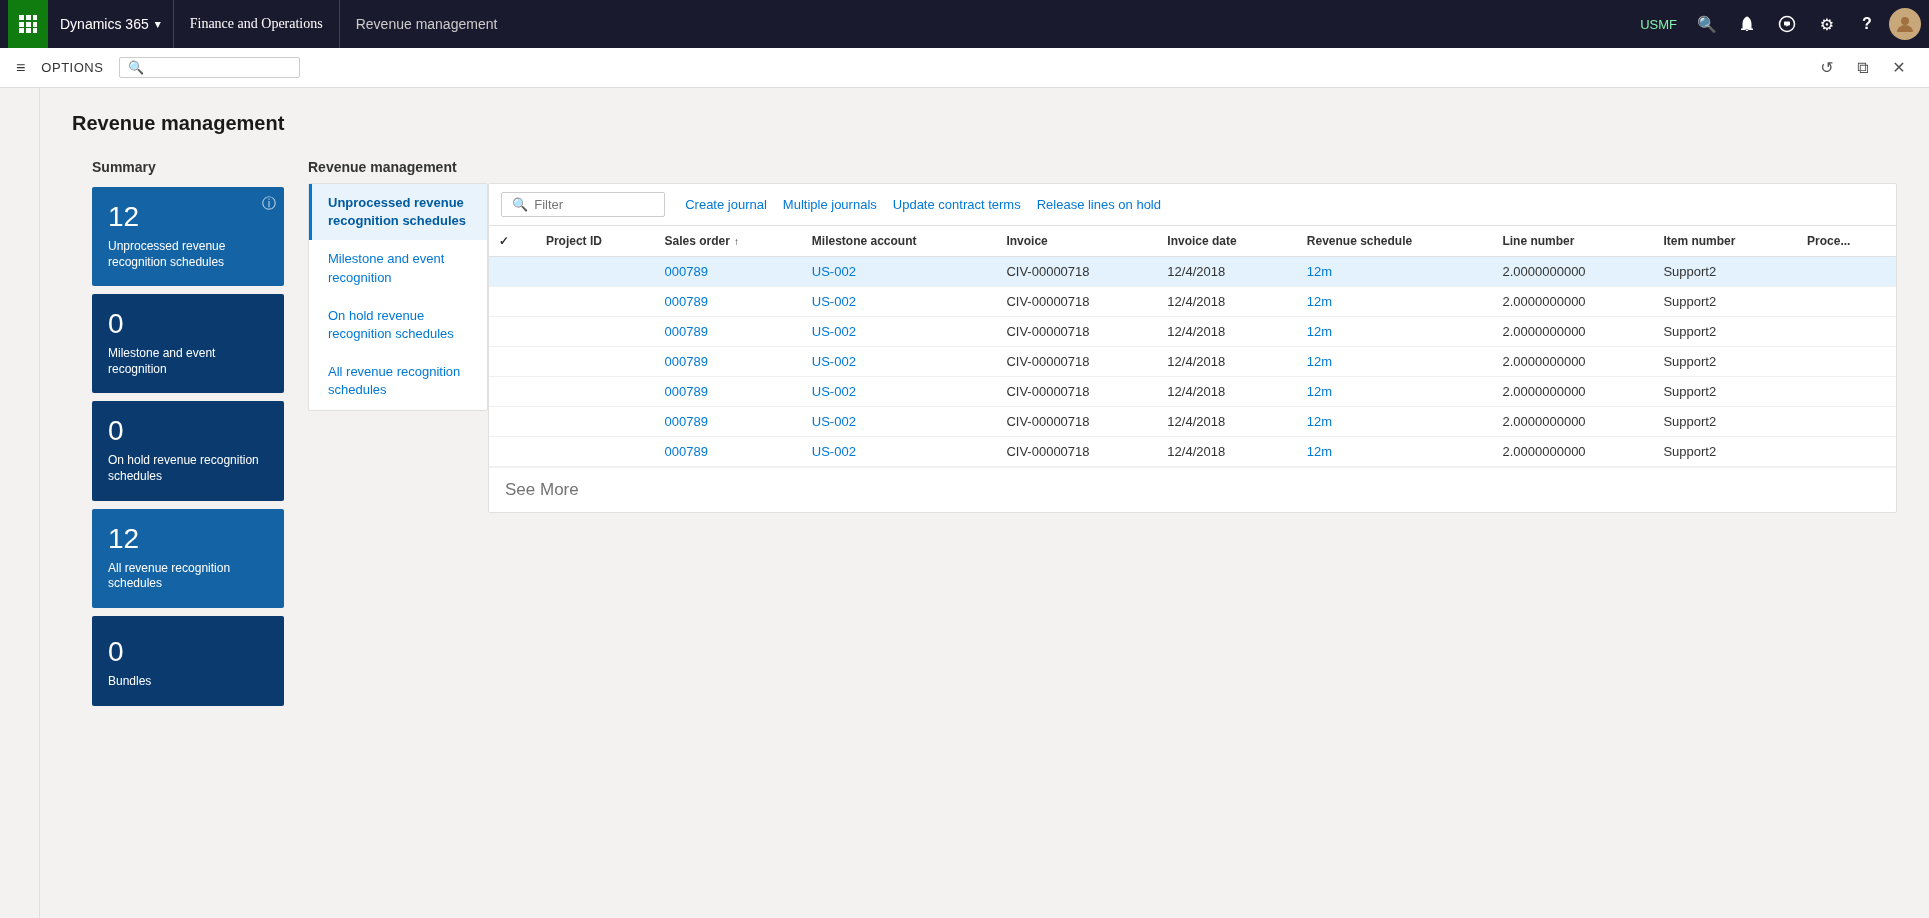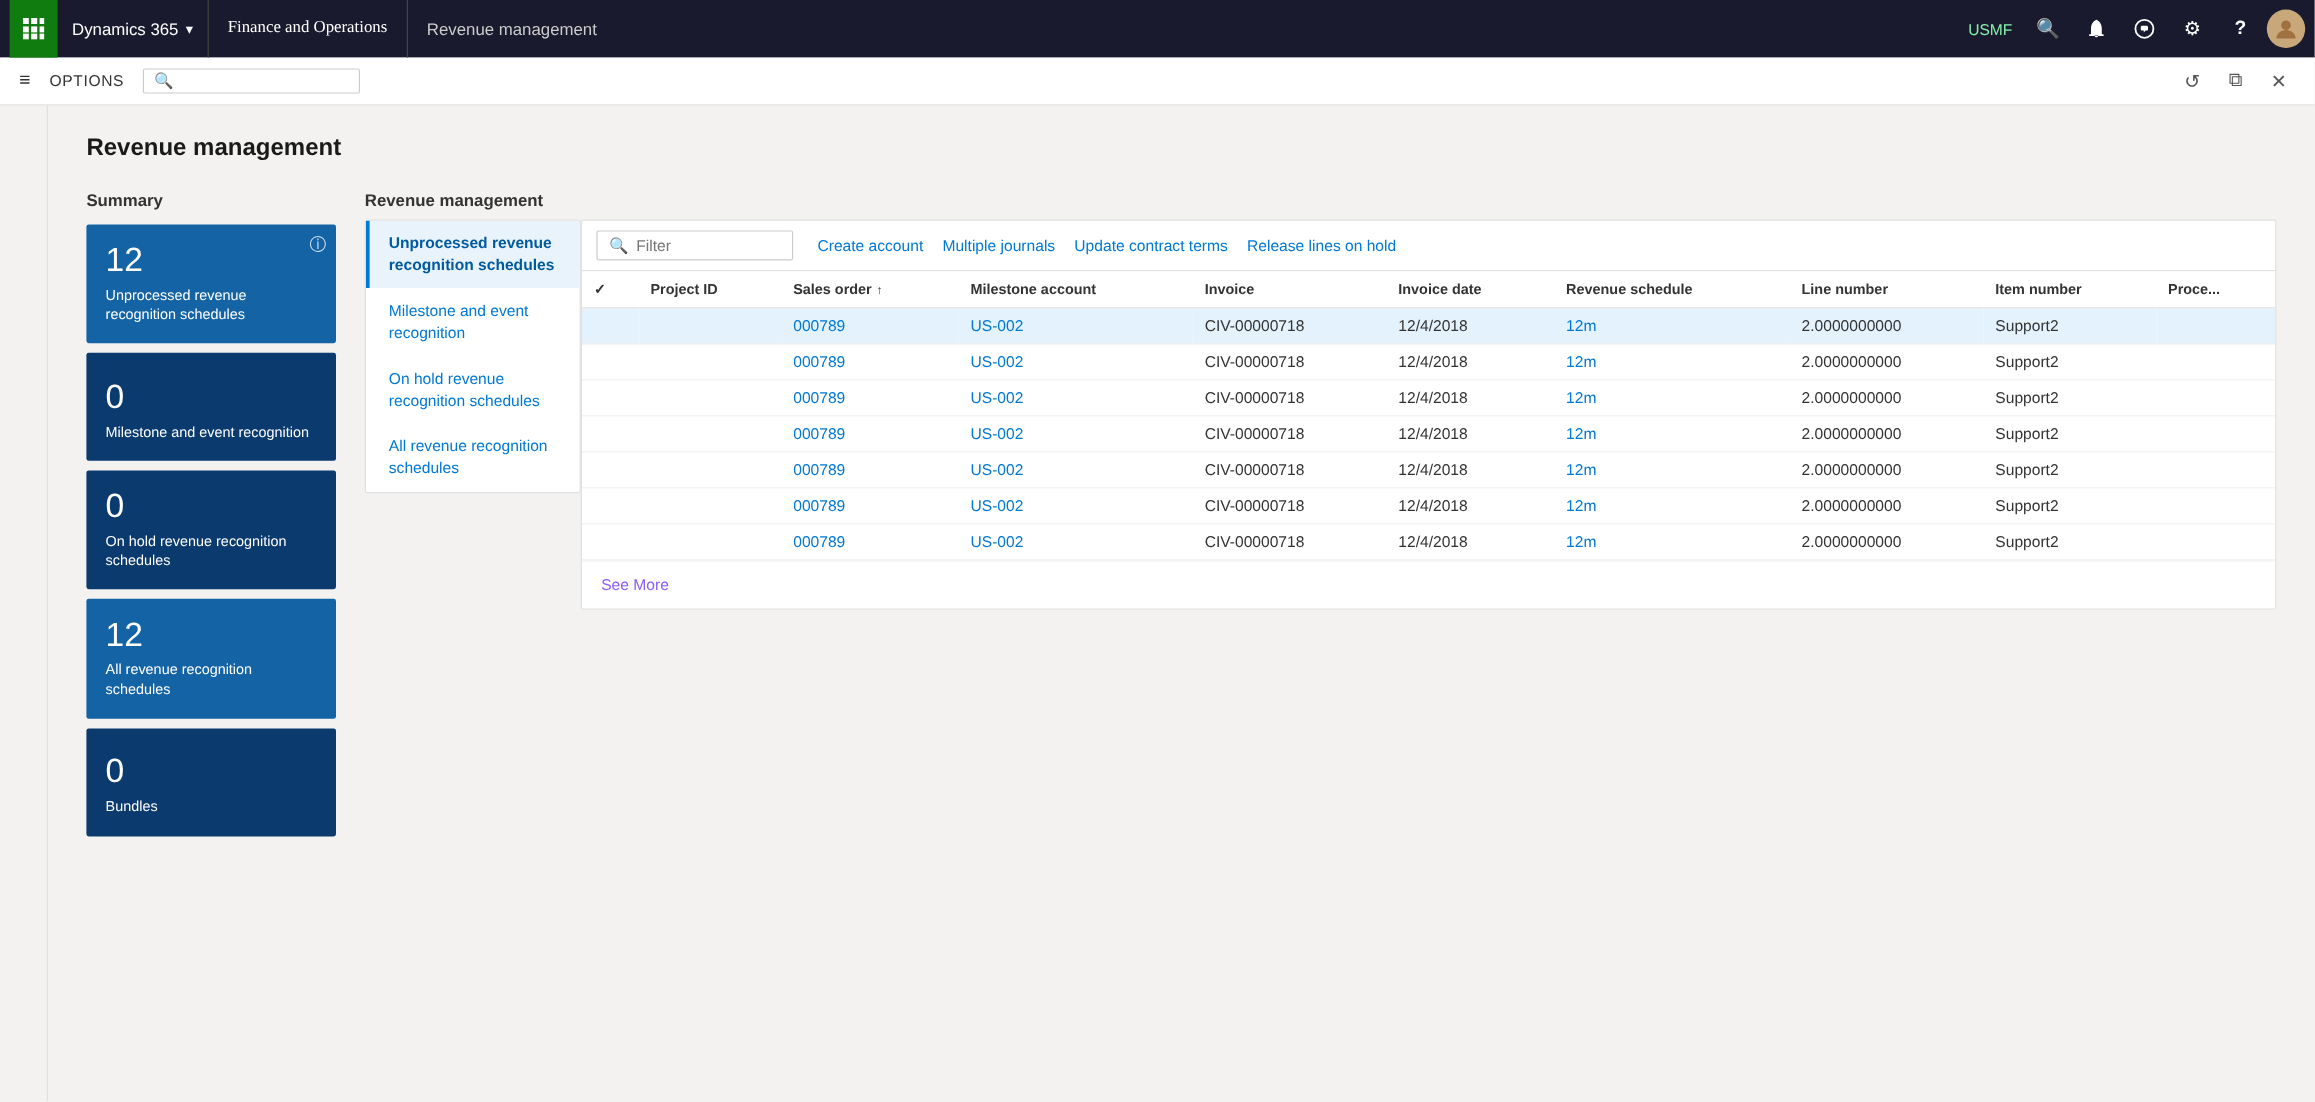--- a/index.html
+++ b/index.html
@@ -98,21 +98,21 @@
     .page-heading {
       font-size: 20px; font-weight: 600; color: #1a1a1a; margin-bottom: 24px;
     }
 
     .two-col {
       display: flex; gap: 24px; align-items: flex-start;
     }
 
     
     .summary-col {
-      width: 208px; flex-shrink: 0;
+      width: 192px; flex-shrink: 0; margin-left: 20px;
     }
     .summary-title {
       font-size: 14px; font-weight: 600; color: #333; margin-bottom: 12px;
     }
     .summary-card {
       border-radius: 2px; padding: 16px; margin-bottom: 8px;
       cursor: pointer; color: #fff; position: relative; min-height: 90px;
       display: flex; flex-direction: column; justify-content: flex-end;
     }
     .summary-card.blue { background: #1464a5; }
@@ -178,21 +178,21 @@
       text-align: left; white-space: nowrap; font-size: 12px;
     }
     .data-table td {
       padding: 7px 10px; border-bottom: 1px solid #f0f0f0;
       color: #333; font-size: 13px; white-space: nowrap;
     }
     .data-table tr.selected td { background: #e3f2fd; }
     .data-table .link-cell { color: #0078d4; cursor: pointer; }
     .sort-icon { font-size: 10px; margin-left: 4px; }
     .see-more {
-      padding: 12px 16px; color: #8b5cf6; font-size: 13px;
+      padding: 12px 16px; color: #737373; font-size: 17px;
       cursor: pointer; border-top: 1px solid #f0f0f0;
     }
 
     .right-panel {
       flex: 1; display: flex; flex-direction: column; gap: 0;
     }
   </style>
 </head>
 <body>
 
@@ -309,21 +309,21 @@
               <div class="nav-item">All revenue recognition schedules</div>
             </div>
 
           <div class="data-panel">
             <div class="data-toolbar">
               <div class="filter-input-wrap">
                 <span>🔍</span>
                 <input type="text" placeholder="Filter" style="">
               </div>
               <div id="toolbar-btns" style="display:flex; gap:8px; flex-wrap:wrap;">
-                  <button class="toolbar-btn">Create account</button>
+                  <button class="toolbar-btn">Create journal</button>
                   <button class="toolbar-btn">Multiple journals</button>
                   <button class="toolbar-btn">Update contract terms</button>
                   <button class="toolbar-btn">Release lines on hold</button>
                 </div>
             </div>
 
             <div style="overflow-x:auto;">
               <table class="data-table">
                 <thead>
                   <tr id="table-header">

